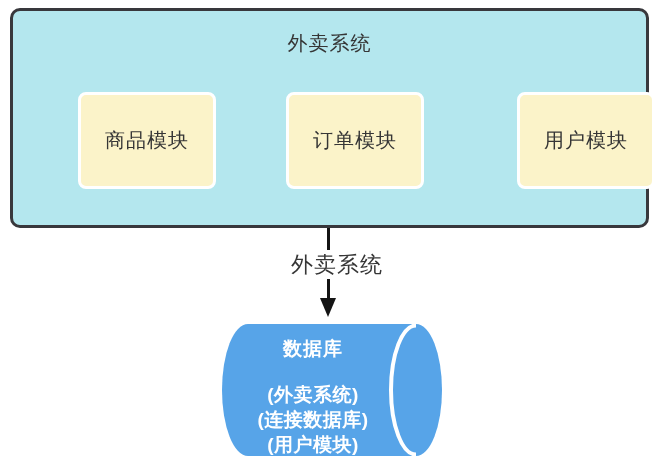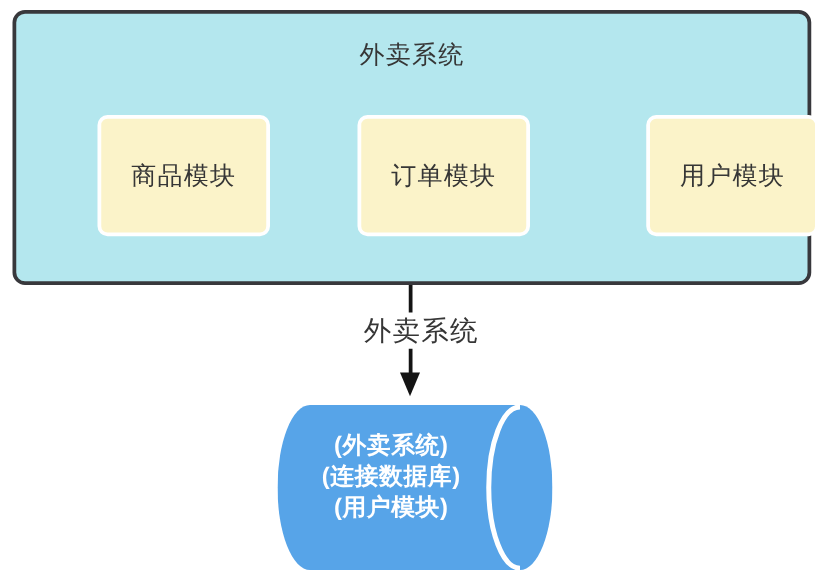--- a/index.html
+++ b/index.html
@@ -148,20 +148,21 @@
   <div class="arrow-line"></div>
   <div class="arrow-head"></div>
   <div class="arrow-label">外卖系统</div>
 
   <div class="cylinder">
     <svg class="cyl-svg" viewBox="0 0 220 132" aria-hidden="true">
       <path d="M26,0 H194 A26,66 0 0 1 194,132 H26 A26,66 0 0 1 26,0 Z" fill="#57A4E8"></path>
       <path d="M194,1.5 A25,64.5 0 0 0 194,130.5" fill="none" stroke="#FFFFFF" stroke-width="4"></path>
     </svg>
     <div class="cyl-content">
+      <div class="cyl-title">数据库</div>
       <div class="cyl-tables">
         <div class="cyl-table-row">(外卖系统)</div>
         <div class="cyl-table-row">(连接数据库)</div>
         <div class="cyl-table-row">(用户模块)</div>
       </div>
     </div>
   </div>
 
 </div>
 

